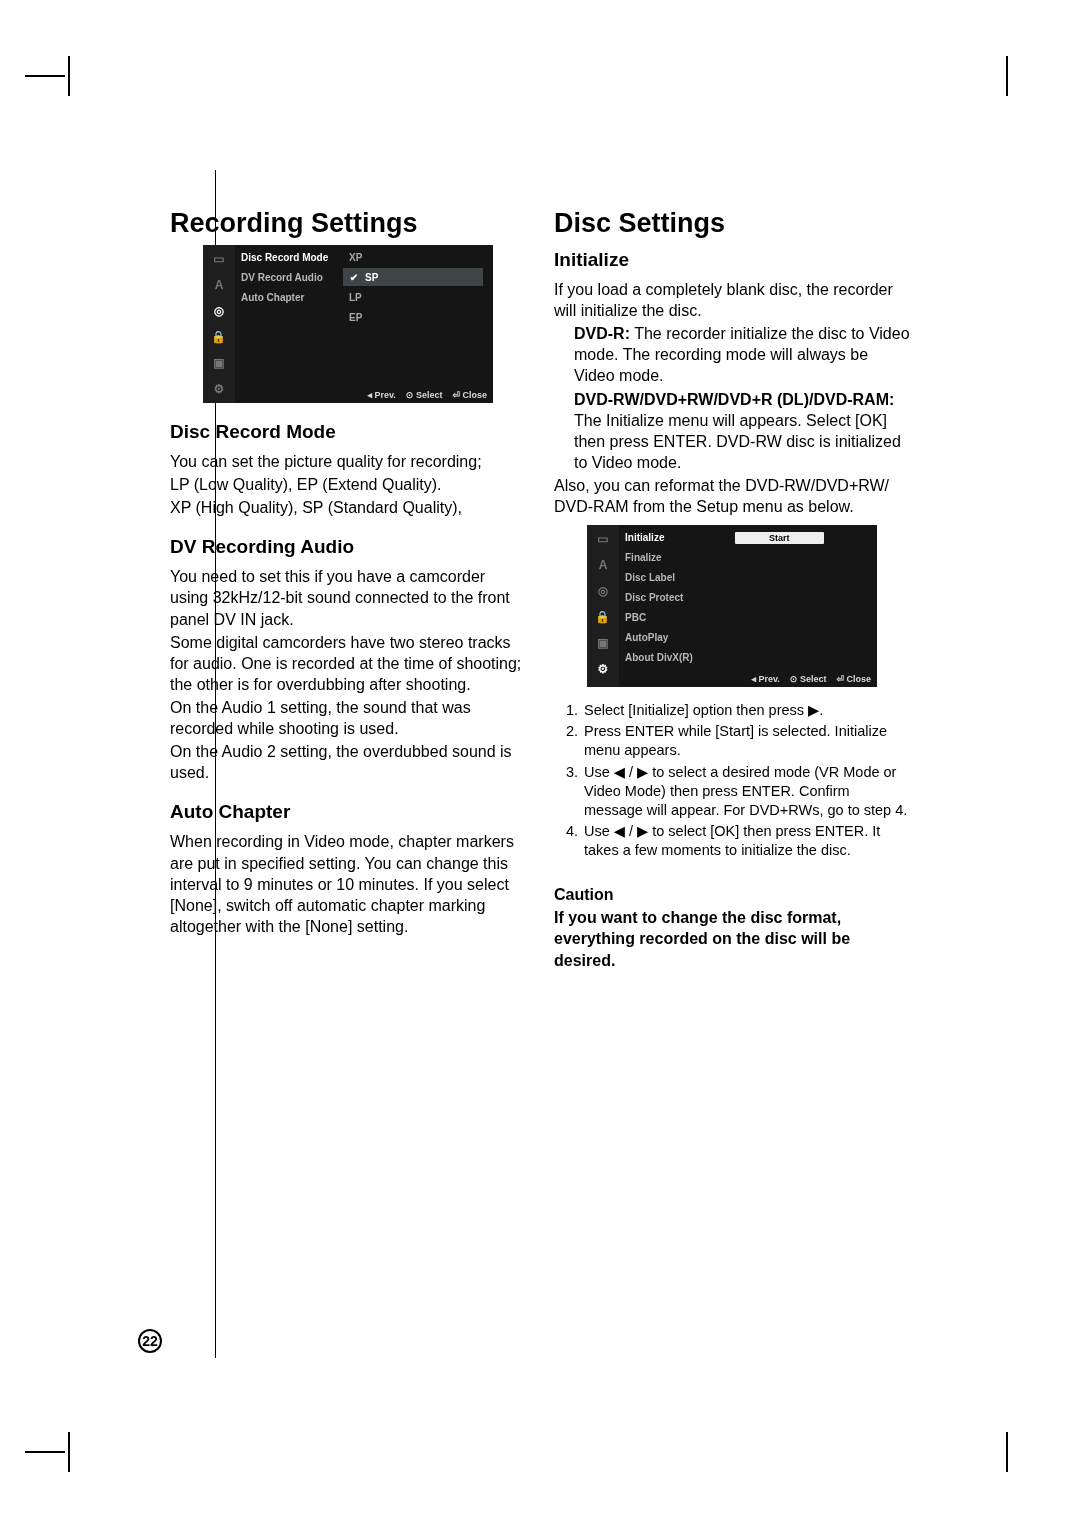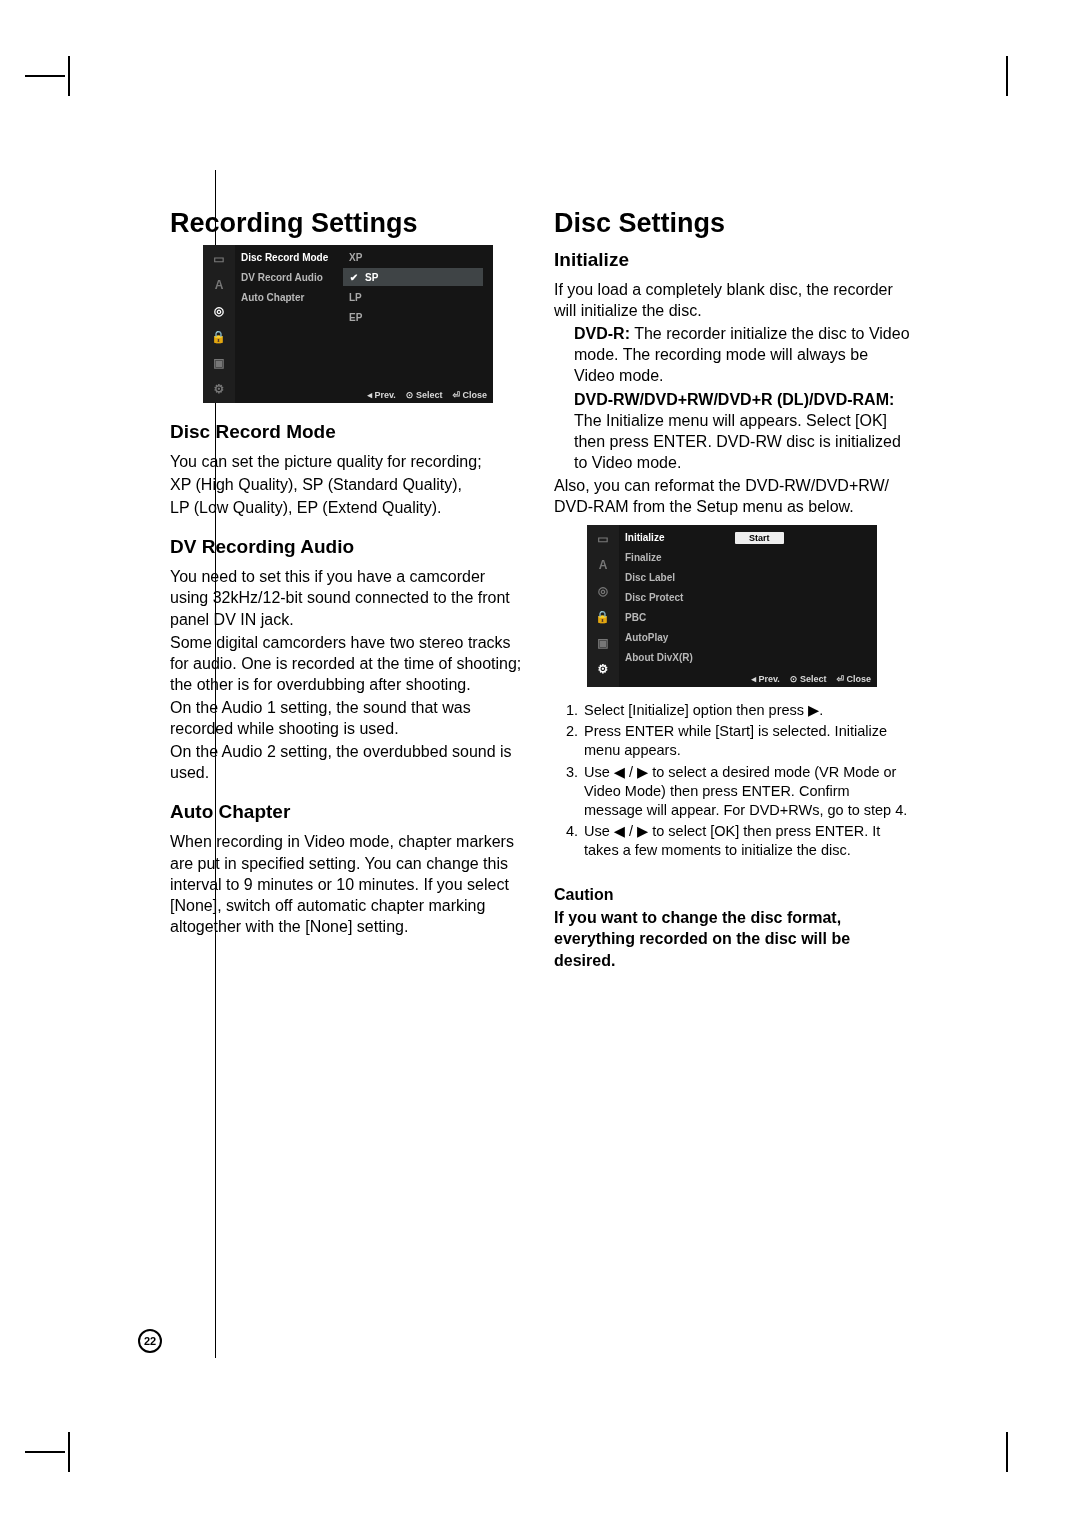--- a/index.html
+++ b/index.html
@@ -39,21 +39,21 @@
 
   
   .pagenum {
     position: absolute;
     left: 138px;
     bottom: 175px;
     width: 24px;
     height: 24px;
     border: 2px solid #000;
     border-radius: 50%;
-    font-size: 11px;
+    font-size: 14px;
     font-weight: bold;
     display: flex;
     align-items: center;
     justify-content: center;
   }
 
   
   .osd {
     width: 290px;
     background: #151515;
@@ -103,21 +103,21 @@
     color: #d8d8d8;
     display: flex;
     gap: 10px;
     height: 16px;
     align-items: center;
   }
   .osd .footer span.sym { font-family: Arial; }
   .osd2 .startbtn {
     background: #eee;
     color: #000;
-    padding: 1px 14px;
+    padding: 1px 34px;
     border-radius: 1px;
     font-size: 9px;
     font-weight: bold;
     text-align: right;
   }
   .osd2 .row .val { flex: 1; }
   .osd2 .row .lab { flex: 0 0 110px; }
   .osd2 .row.first .lab { color: #fff; }
   .osd2 .body { padding-bottom: 20px; }
   .osd .row .lab, .osd .row .val { white-space: nowrap; }
@@ -173,22 +173,22 @@
           <div class="footer">
             <span><span class="sym">◂ </span><span>Prev.</span></span>
             <span><span class="sym">⊙ </span><span>Select</span></span>
             <span><span class="sym">⏎ </span><span>Close</span></span>
           </div>
         </div>
       </div>
 
       <h2>Disc Record Mode</h2>
       <p class="para">You can set the picture quality for recording;</p>
+      <p class="para">LP (Low Quality), EP (Extend Quality).</p>
       <p class="para">XP (High Quality), SP (Standard Quality),</p>
-      <p class="para">LP (Low Quality), EP (Extend Quality).</p>
 
       <h2>DV Recording Audio</h2>
       <p class="para">You need to set this if you have a camcorder using 32kHz/12-bit sound connected to the front panel DV IN jack.</p>
       <p class="para">Some digital camcorders have two stereo tracks for audio. One is recorded at the time of shooting; the other is for overdubbing after shooting.</p>
       <p class="para">On the Audio 1 setting, the sound that was recorded while shooting is used.</p>
       <p class="para">On the Audio 2 setting, the overdubbed sound is used.</p>
 
       <h2>Auto Chapter</h2>
       <p class="para">When recording in Video mode, chapter markers are put in specified setting. You can change this interval to 9 minutes or 10 minutes. If you select [None], switch off automatic chapter marking altogether with the [None] setting.</p>
     </div>

